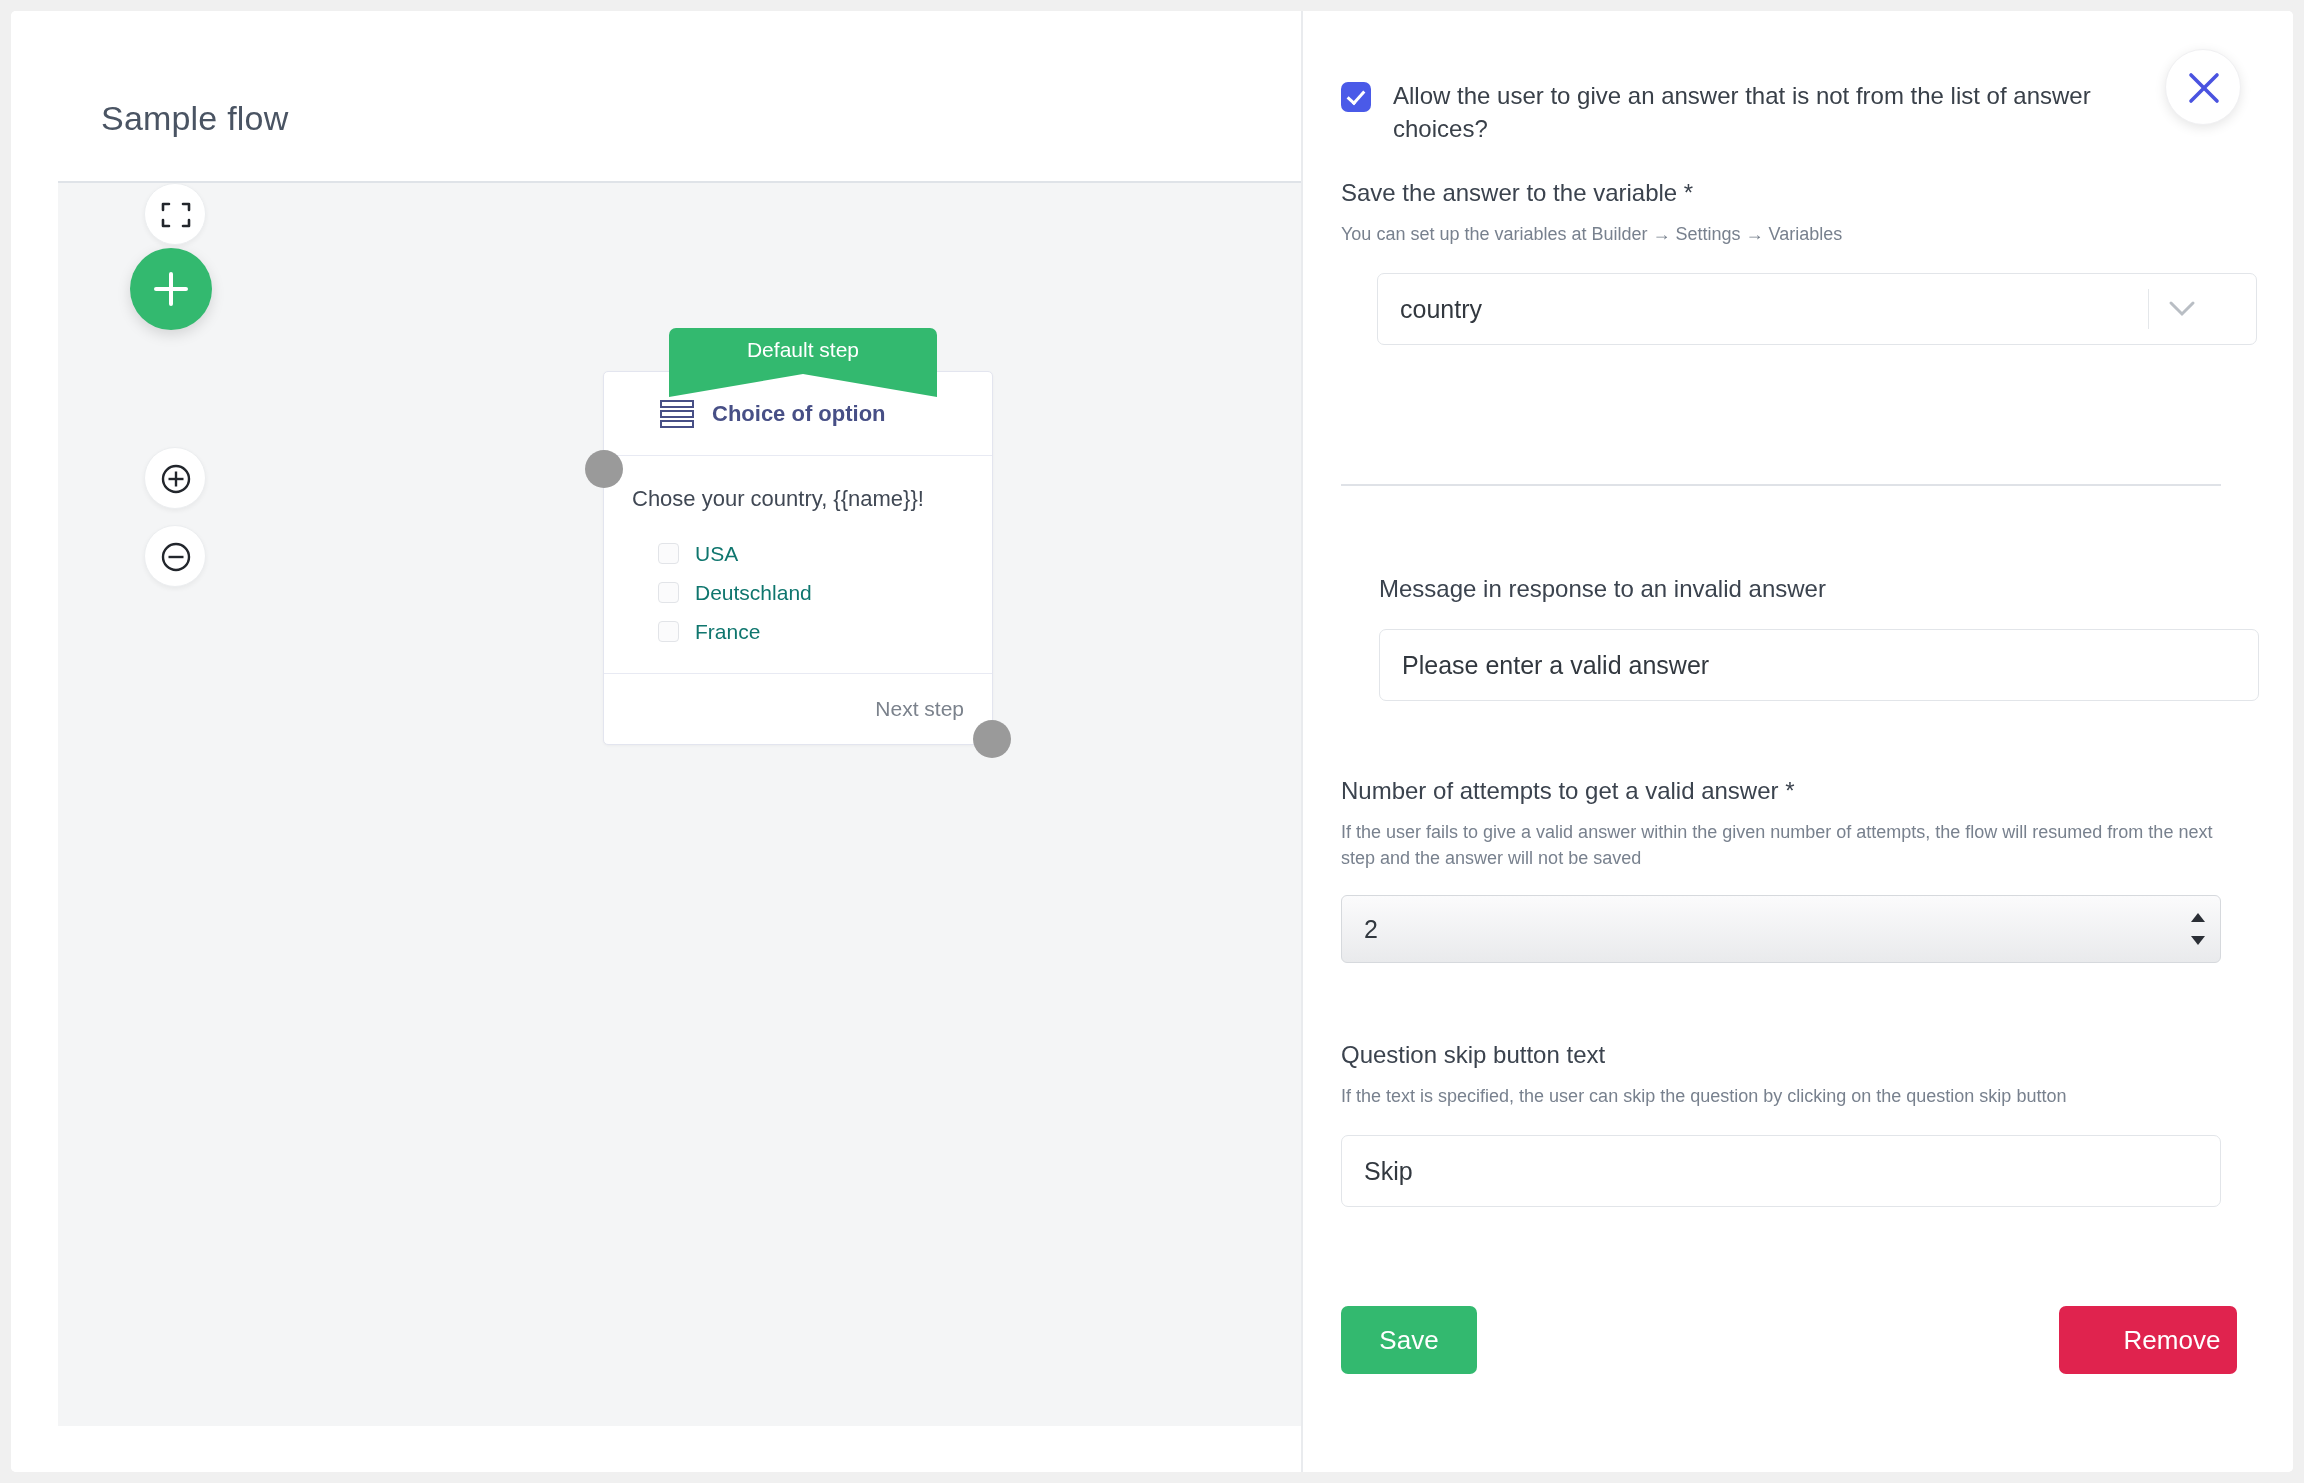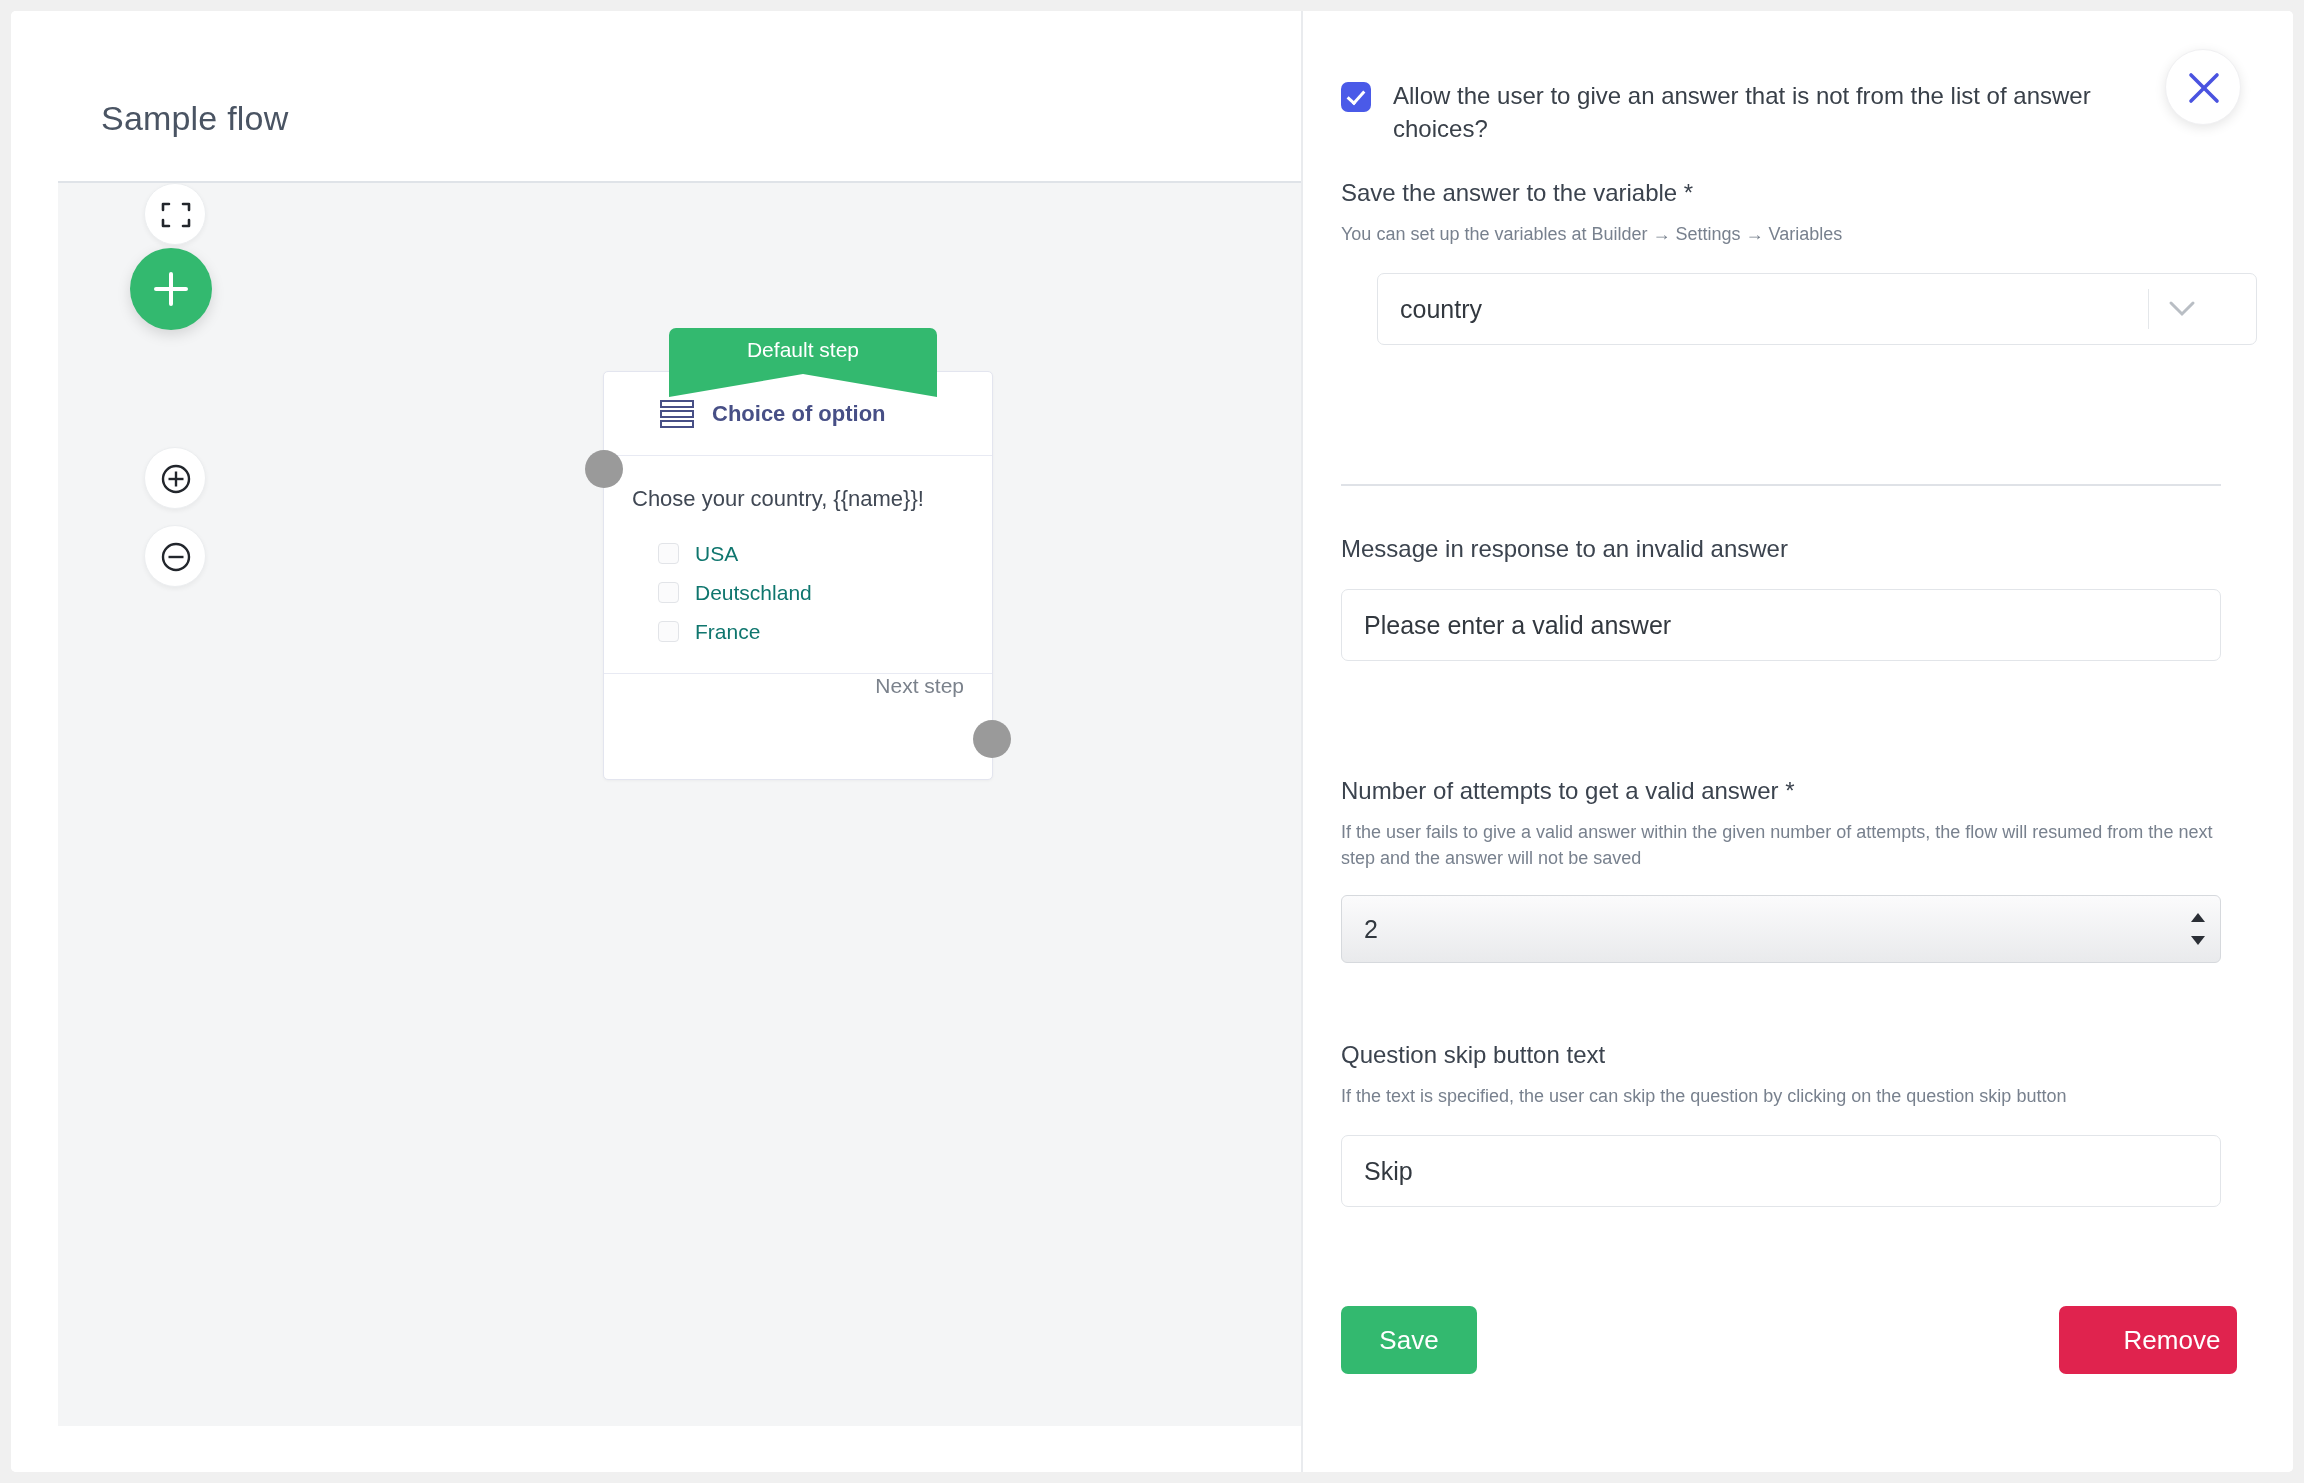--- a/index.html
+++ b/index.html
@@ -129,23 +129,23 @@
   .opt-row { display: flex; align-items: center; height: 39px; padding-left: 28px; }
   .opt-box {
     width: 21px; height: 21px;
     border: 1px solid #e2e4e8;
     border-radius: 4px;
     background: #fbfbfc;
     flex: none;
   }
   .opt-label { font-size: 21px; color: #0f766e; margin-left: 16px; }
   .step-foot {
-    height: 106px;
+    height: 71px;
     border-top: 1px solid #e8eaf3;
-    display: flex; align-items: flex-start; justify-content: flex-end;
+    display: flex; align-items: center; justify-content: flex-end;
     padding-right: 28px;
   }
   .next-step-label { font-size: 21px; color: #7b828c; }
 
   .conn-dot {
     position: absolute;
     width: 38px; height: 38px;
     border-radius: 50%;
     background: #9a9a9a;
     z-index: 4;
@@ -377,21 +377,21 @@
         <input class="txt-input" value="country" style="">
         <span class="sel-sep"></span>
         <svg class="sel-chev" width="30" height="20" viewBox="0 0 30 20">
           <path d="M4 4 L15 15 L26 4" fill="none" stroke="#b9bec4" stroke-width="3" stroke-linecap="round"></path>
         </svg>
       </div>
     </div>
 
     <div class="divider"></div>
 
-    <div class="field" style="top:524px;">
+    <div class="field" style="top:564px;margin-left:38px;">
       <div class="f-label">Message in response to an invalid answer</div>
       <input class="txt-input" style="margin-top: 26px;" value="Please enter a valid answer">
     </div>
 
     <div class="field" style="top:720px;margin-top:46px;">
       <div class="f-label">Number of attempts to get a valid answer *</div>
       <div class="f-hint">If the user fails to give a valid answer within the given number of attempts, the flow will resumed from the next step and the answer will not be saved</div>
       <div class="num-wrap" style="margin-top:24px;">
         <input class="num-input" value="2" style="">
         <span class="spin">

